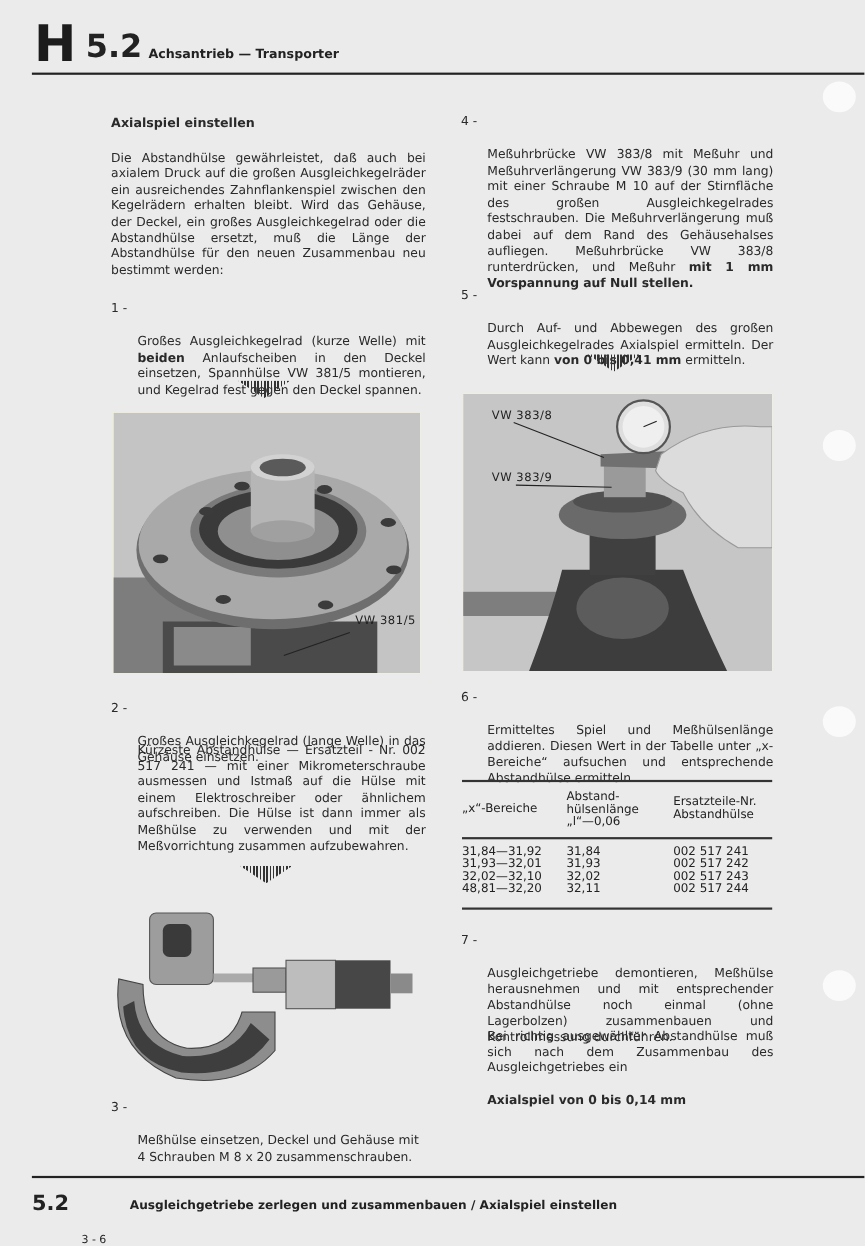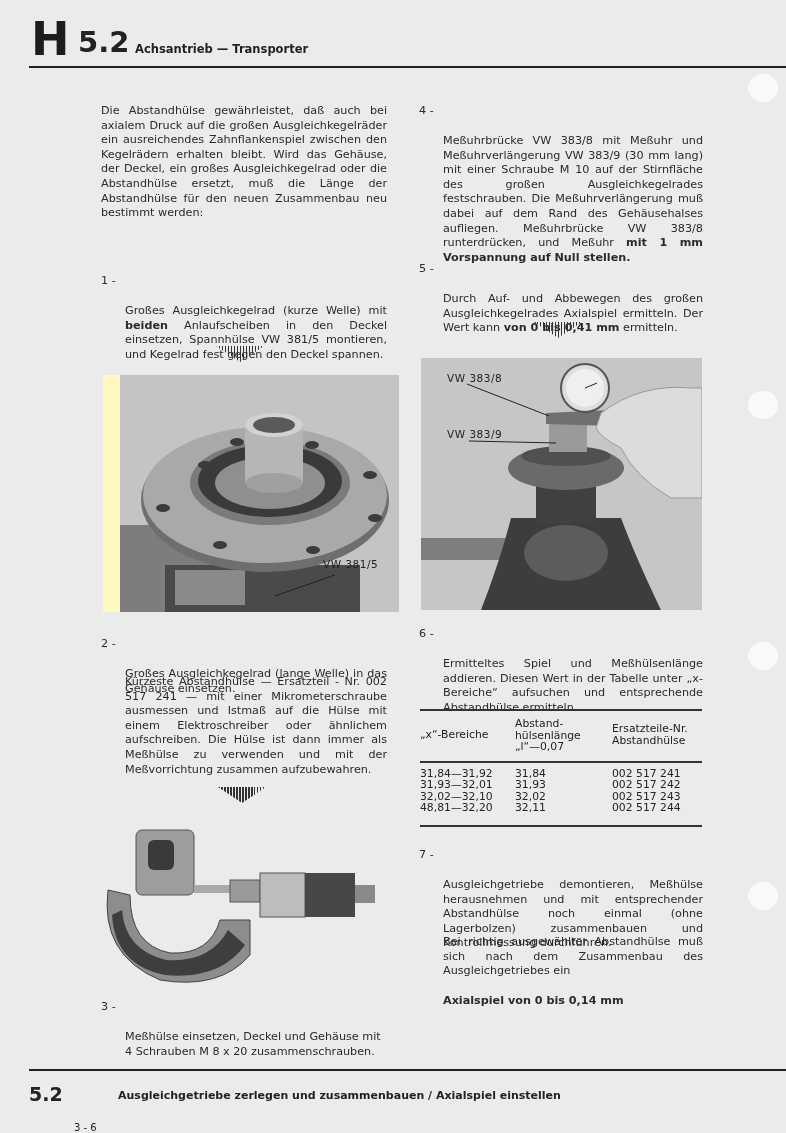--- a/index.html
+++ b/index.html
@@ -44,30 +44,31 @@
   <div class="hole" style="top:391px"></div>
   <div class="hole" style="top:642px"></div>
   <div class="hole" style="top:882px"></div>
 
   <div class="hdr-H">H</div>
   <div class="hdr-num">5.2</div>
   <div class="hdr-title">Achsantrieb — Transporter</div>
   <div class="rule" style="top:66px"></div>
 
   <div class="col" style="left:101px; top:104px; width:286px;">
+    <p class="h-sec">Axialspiel einstellen</p>
     <p>Die Abstandhülse gewährleistet, daß auch bei axialem Druck auf die großen Ausgleichkegelräder ein ausreichendes Zahnflankenspiel zwischen den Kegelrädern erhalten bleibt. Wird das Gehäuse, der Deckel, ein großes Ausgleichkegelrad oder die Abstandhülse ersetzt, muß die Länge der Abstandhülse für den neuen Zusammenbau neu bestimmt werden:</p>
   </div>
 
   <div class="col step" style="left:101px; top:274px; width:286px;">
     <span class="n">1 -</span>
     <span class="t"><span>Großes Ausgleichkegelrad (kurze Welle) mit </span><b>beiden</b><span> Anlaufscheiben in den Deckel einsetzen, Spannhülse VW 381/5 montieren, und Kegelrad fest gegen den Deckel spannen.</span></span>
   </div>
   <div class="arrow" style="left:216px; top:346px;"></div>
 
-  <div class="photo" style="left:103px; top:375px; width:279px; height:237px;padding-left:17px;">
+  <div class="photo" style="left:103px; top:375px; width:279px; height:237px;">
     <svg width="279" height="237" viewBox="0 0 279 237">
       <rect width="279" height="237" fill="#c4c4c4"></rect>
       <rect x="0" y="150" width="110" height="87" fill="#7d7d7d"></rect>
       <rect x="45" y="190" width="195" height="47" fill="#4a4a4a"></rect>
       <rect x="55" y="195" width="70" height="35" fill="#8a8a8a"></rect>
       <ellipse cx="145" cy="125" rx="124" ry="72" fill="#6e6e6e"></ellipse>
       <ellipse cx="145" cy="120" rx="122" ry="68" fill="#a9a9a9"></ellipse>
       <ellipse cx="150" cy="108" rx="80" ry="42" fill="#7a7a7a"></ellipse>
       <ellipse cx="150" cy="106" rx="72" ry="36" fill="#3a3a3a"></ellipse>
       <ellipse cx="150" cy="108" rx="55" ry="26" fill="#8f8f8f"></ellipse>
@@ -158,21 +159,21 @@
 
   <div class="tb-top" style="left:420px; top:709px; width:282px;"></div>
   <div class="tb-top" style="left:420px; top:761px; width:282px; height:1.5px;"></div>
   <div class="tb-top" style="left:420px; top:825px; width:282px; height:1.5px;"></div>
   <table class="spec" style="left:420px; top:712px; width:282px;">
     <thead>
       <tr>
         <th style="width:95px; white-space:pre-line">„x“-Bereiche</th>
         <th style="width:97px; white-space:pre-line; padding-bottom:5px">Abstand-
 hülsenlänge
-„l“—0,07</th>
+„l“—0,06</th>
         <th style="white-space:pre-line">Ersatzteile-Nr.
 Abstandhülse</th>
       </tr>
     </thead>
     <tbody>
       <tr>
           <td colspan="3" style="height:10px"></td>
         </tr>
       <tr>
         <td>31,84—31,92</td>

